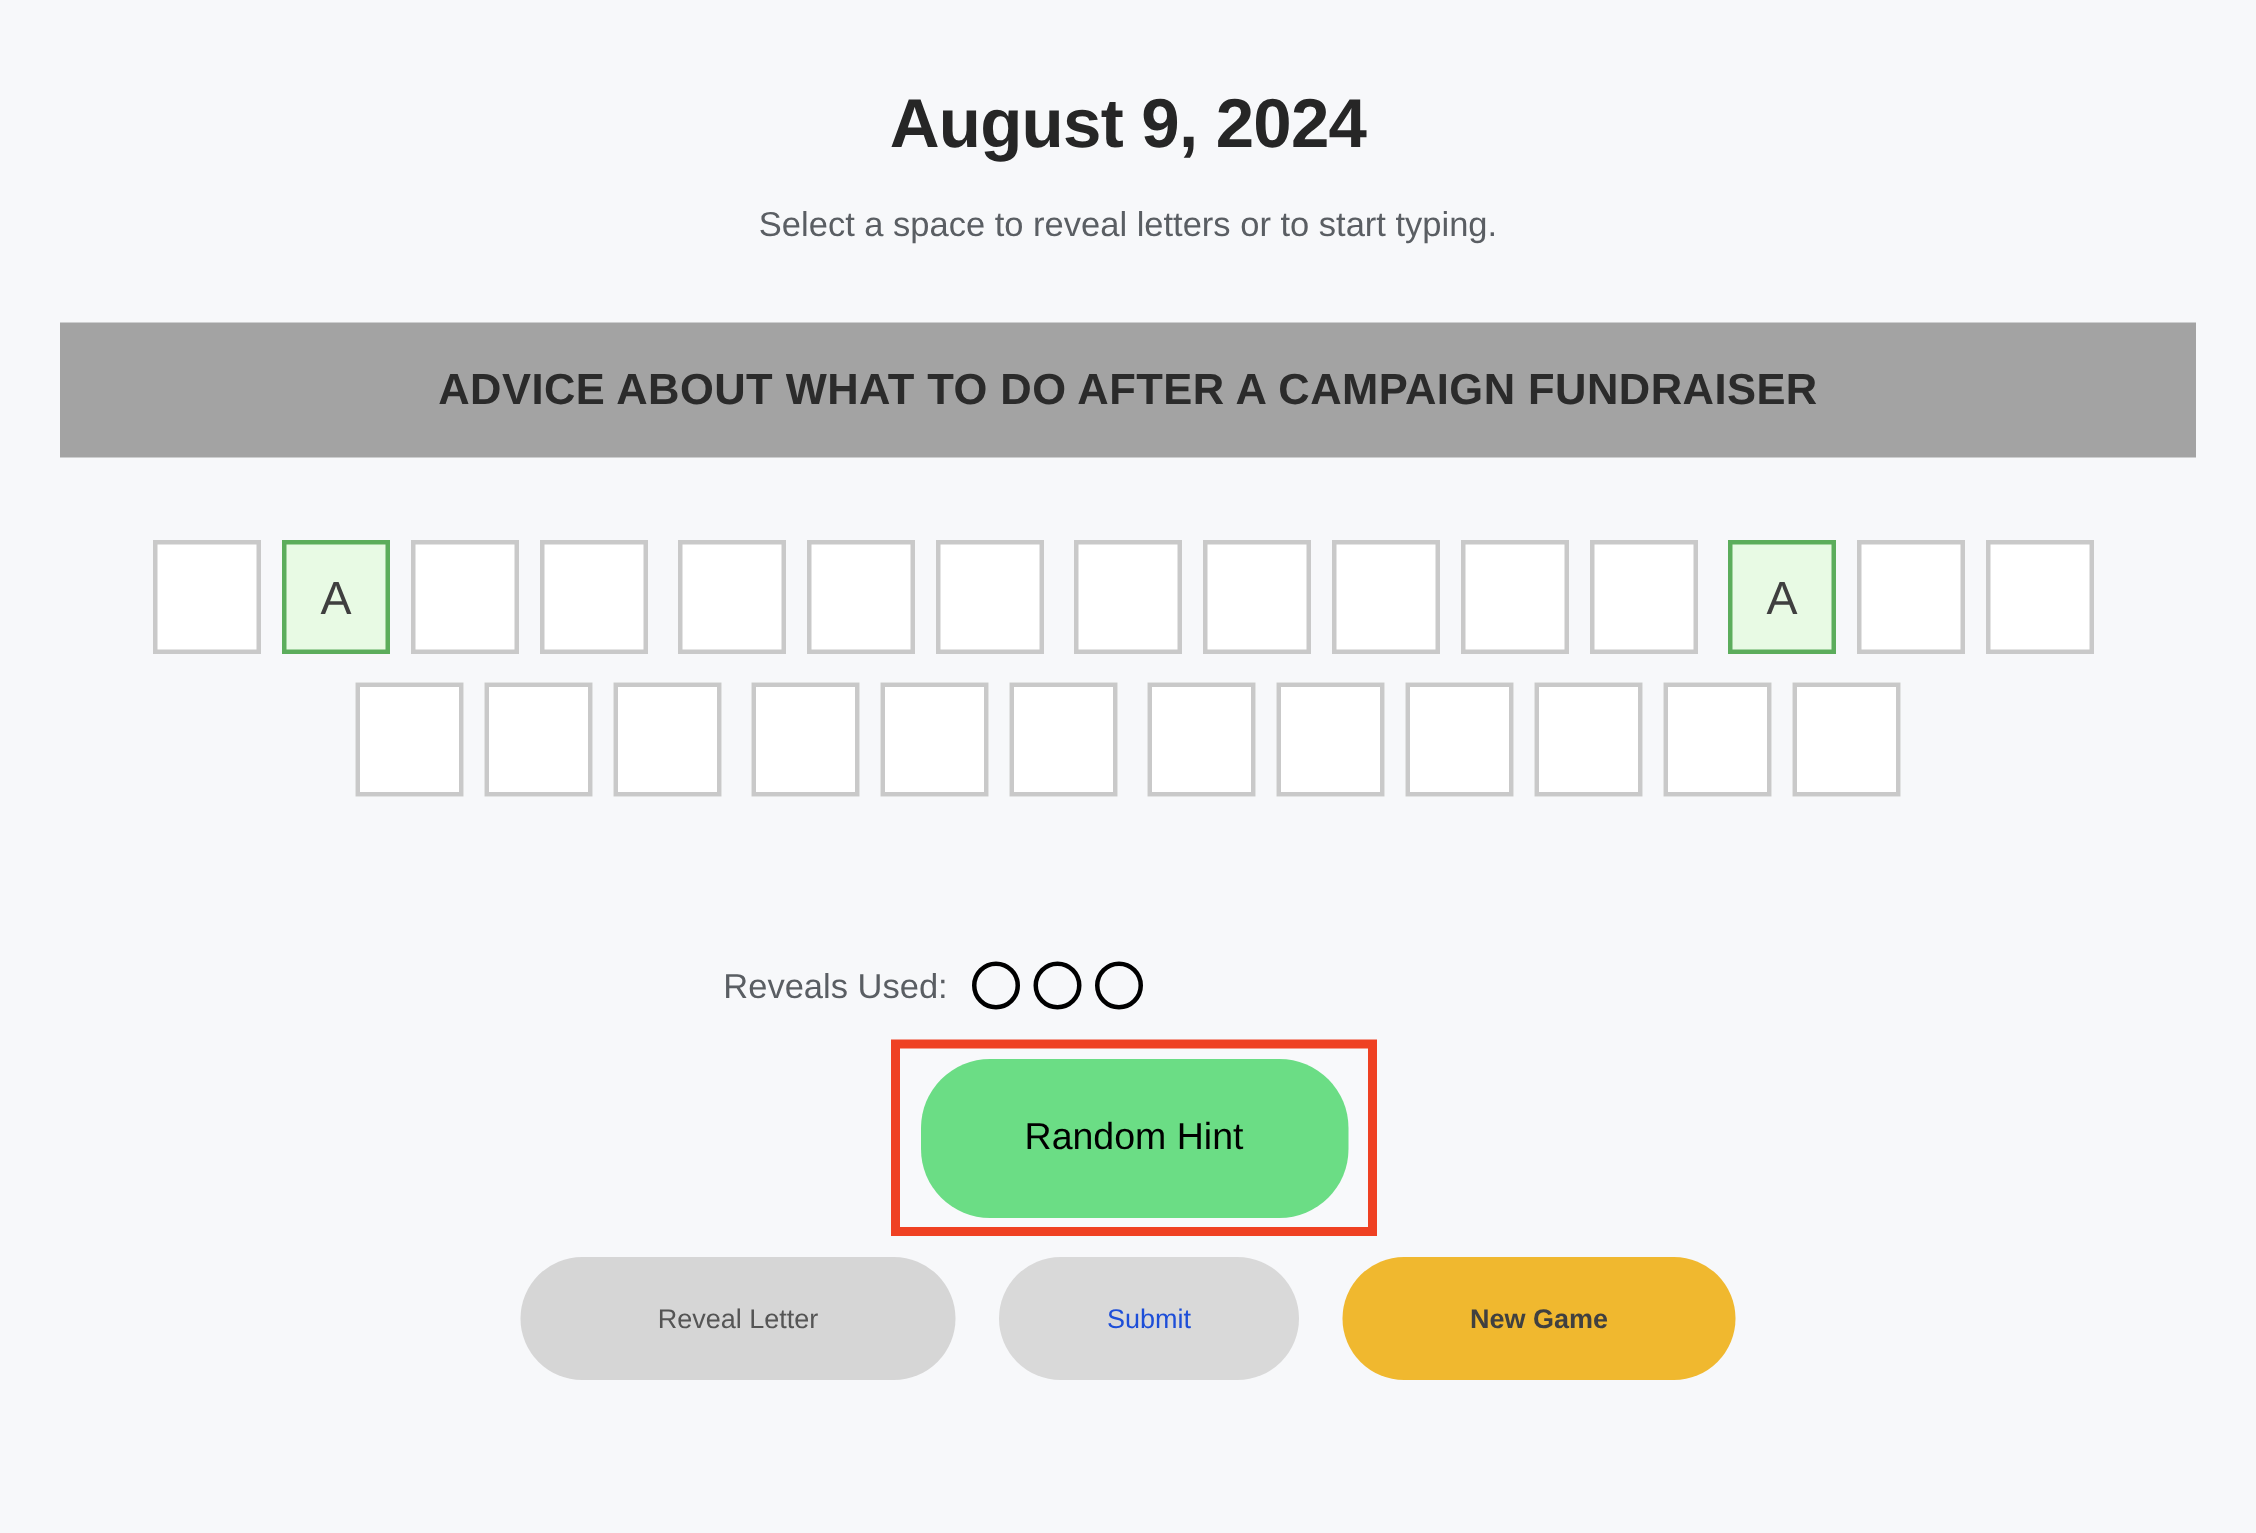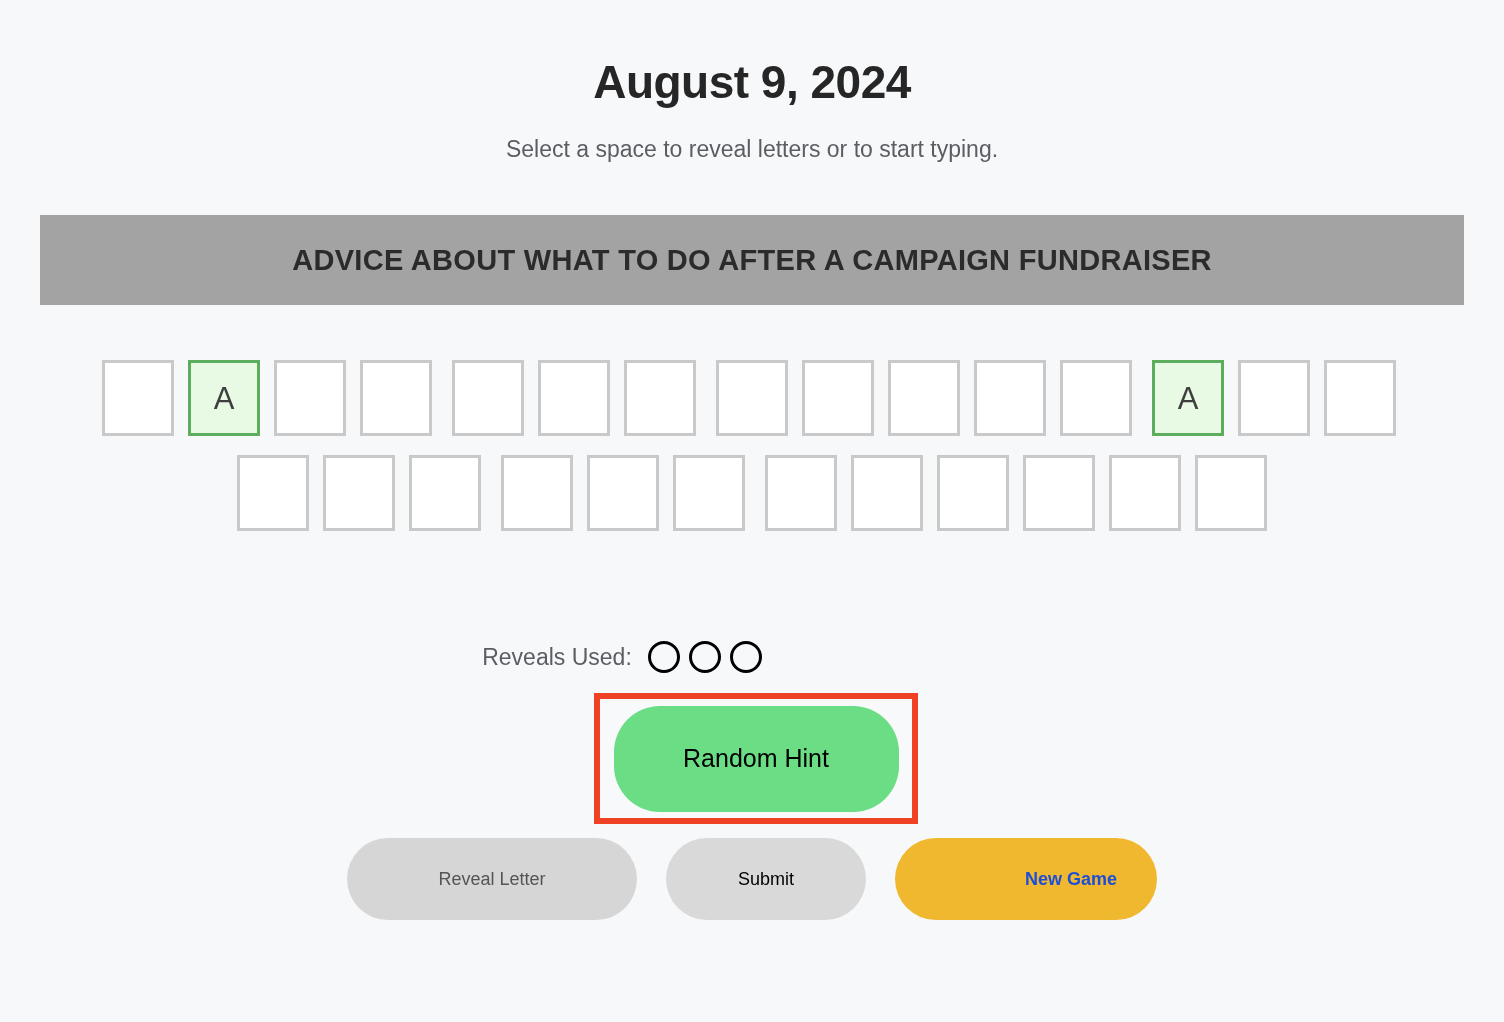--- a/index.html
+++ b/index.html
@@ -182,29 +182,28 @@
     padding: 0 40px;
     line-height: 1;
   }
   .btn-reveal-letter {
     background: #D6D6D6;
     color: #555555;
     width: 290px;
   }
   .btn-submit {
     background: #D9D9D9;
-    color: #000000;
+    color: #1d4ed8;
     width: 200px;
   }
   .btn-new-game {
     background: #F0B82F;
-    color: #1d4ed8;
+    color: #404040;
     font-weight: bold;
     width: 262px;
-    text-align: right;
   }
 </style>
 </head>
 <body>
 
 <div class="page">
 
   <h1 class="title">August 9, 2024</h1>
   <p class="subtitle">Select a space to reveal letters or to start typing.</p>
 

